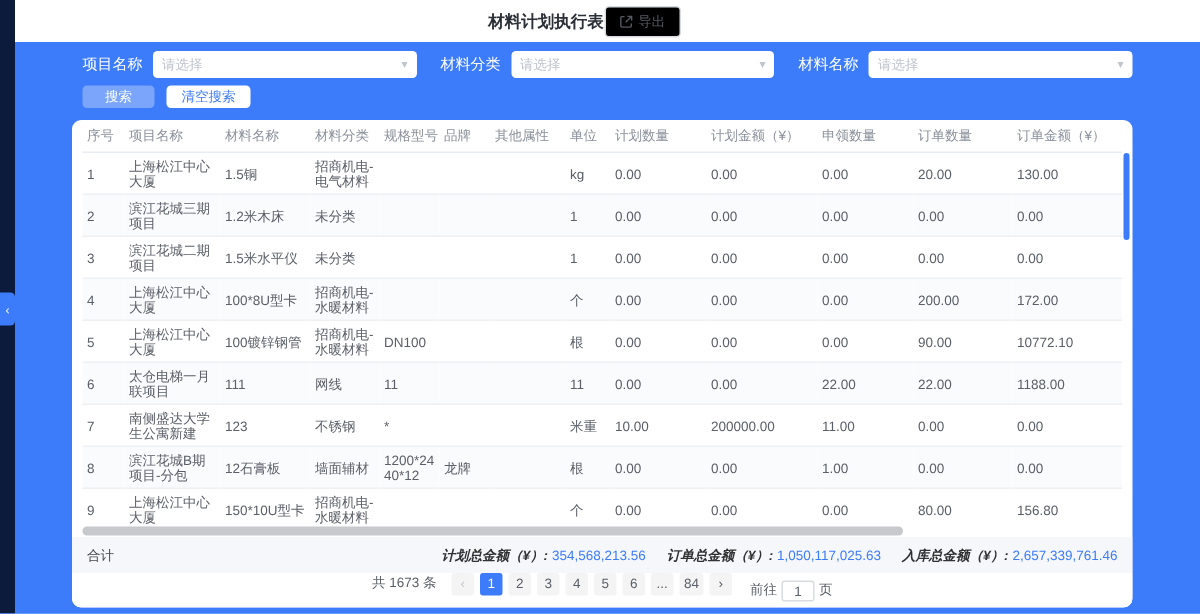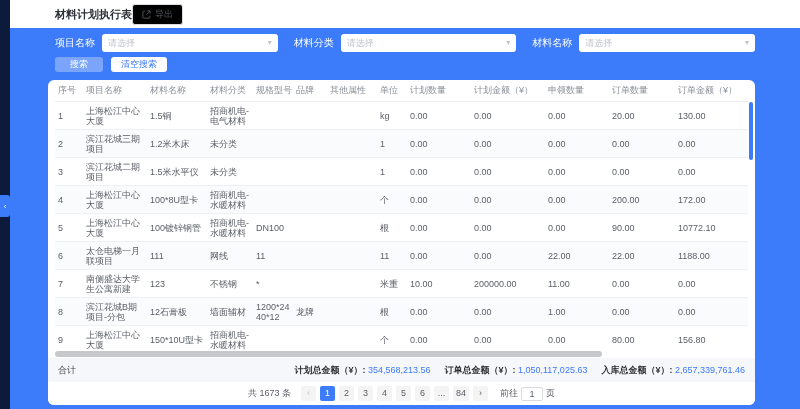--- a/index.html
+++ b/index.html
@@ -11,21 +11,21 @@
   
   .side-strip { width:10px; background:#0c1a3c; position:relative; flex-shrink:0; }
   .side-handle { position:absolute; top:195px; left:0; width:10px; height:22px;
     background:#3c7bfa; border-radius:0 3px 3px 0; color:#fff; font-size:8px;
     display:flex; align-items:center; justify-content:center; cursor:pointer; }
 
   .main { flex:1; display:flex; flex-direction:column; min-width:0; }
 
   
   .topbar { height:28px; background:#fff; display:flex; align-items:center;
-    justify-content:flex-start; padding:0 76px 0 45px; flex-shrink:0; }
+    justify-content:center; padding:0 76px 0 45px; flex-shrink:0; }
   .page-title { font-size:11px; font-weight:bold; color:#2b2f36; }
   .export-btn { display:flex; align-items:center; gap:4px; background:#000000;
     border:1px solid #d8dbe0; border-radius:3px; color:#565b63; font-size:9px;
     padding:3px 9px; cursor:pointer; }
 
   
   .hero { background:#3c7bfa; padding:6px 45px 8px 45px; flex-shrink:0; }
   .filter-row { display:flex; align-items:center; }
   .filter-field { display:flex; align-items:center; margin-right:16px; flex:1; }
   .filter-field:last-child { margin-right:0; }
@@ -62,25 +62,25 @@
   .h-scroll { height:8px; margin:0 7px; position:relative; flex-shrink:0; }
   .h-thumb { position:absolute; left:0; top:1px; width:79%; height:6px;
     border-radius:3px; background:#c6c8cc; cursor:pointer; }
 
   
   .summary-bar { height:24px; background:#f6f7fa; display:flex; align-items:center;
     justify-content:space-between; padding:0 10px; flex-shrink:0;gap:44px; }
   .summary-label { font-size:9px; color:#45484e; }
   .totals { display:flex; gap:14px; }
   .total-item { font-size:9px; white-space:nowrap; }
-  .total-item .lbl { color:#303133; font-weight:bold; }
+  .total-item .lbl { color:#303133; font-weight:bold;font-style:italic; }
   .total-item .val { color:#3c7bfa; }
 
   
-  .pagination { height:23px; background:#fff; display:flex; align-items:center;
+  .pagination { height:23px; background:#fff; display:flex; 
     justify-content:center; gap:4px; font-size:9px; color:#5a5e66; flex-shrink:0; }
   .total-text { margin-right:6px; color:#5a5e66; }
   .page-btn { min-width:15px; height:15px; line-height:15px; text-align:center;
     background:#f4f4f5; border:none; border-radius:2px; color:#5a5e66; font-size:9px;
     padding:0 3px; cursor:pointer; font-family:inherit; }
   .page-btn.active { background:#3c7bfa; color:#fff; }
   .page-btn.prev { color:#c0c4cc; }
   .goto { display:flex; align-items:center; gap:3px; margin-left:8px; }
   .goto-input { width:22px; height:14px; border:1px solid #d8dbe0; border-radius:2px;
     text-align:center; font-size:9px; color:#5a5e66; }

